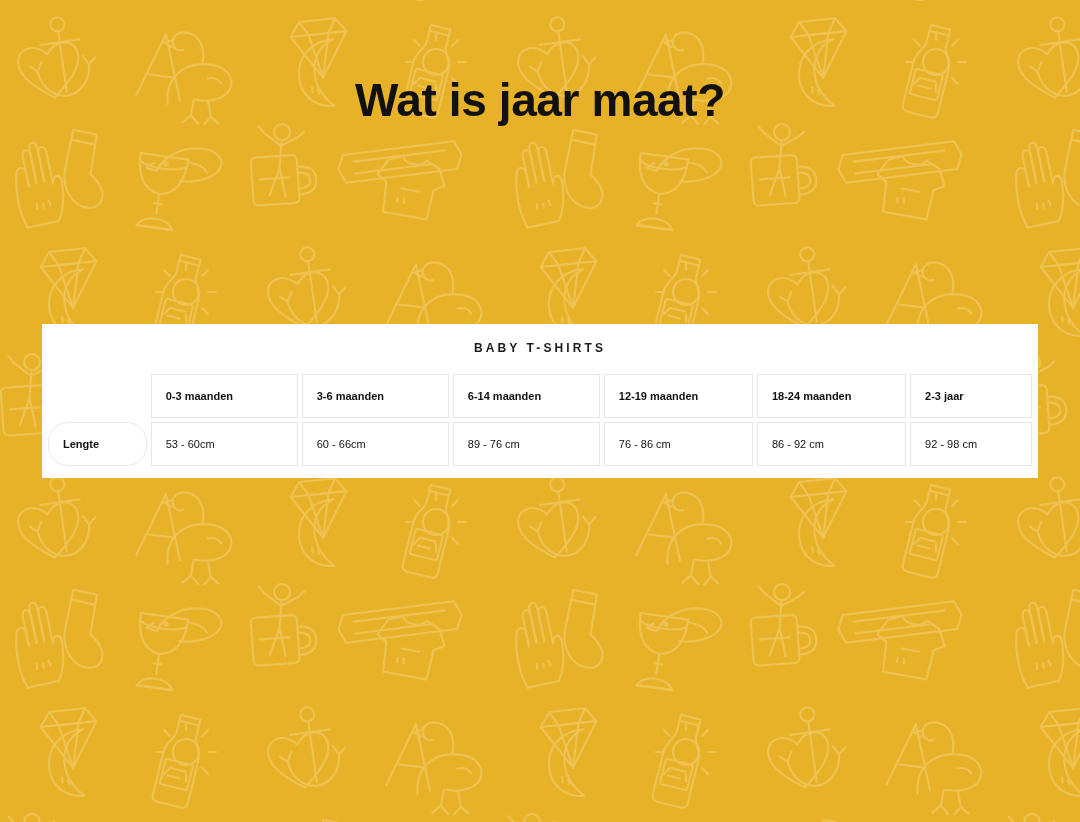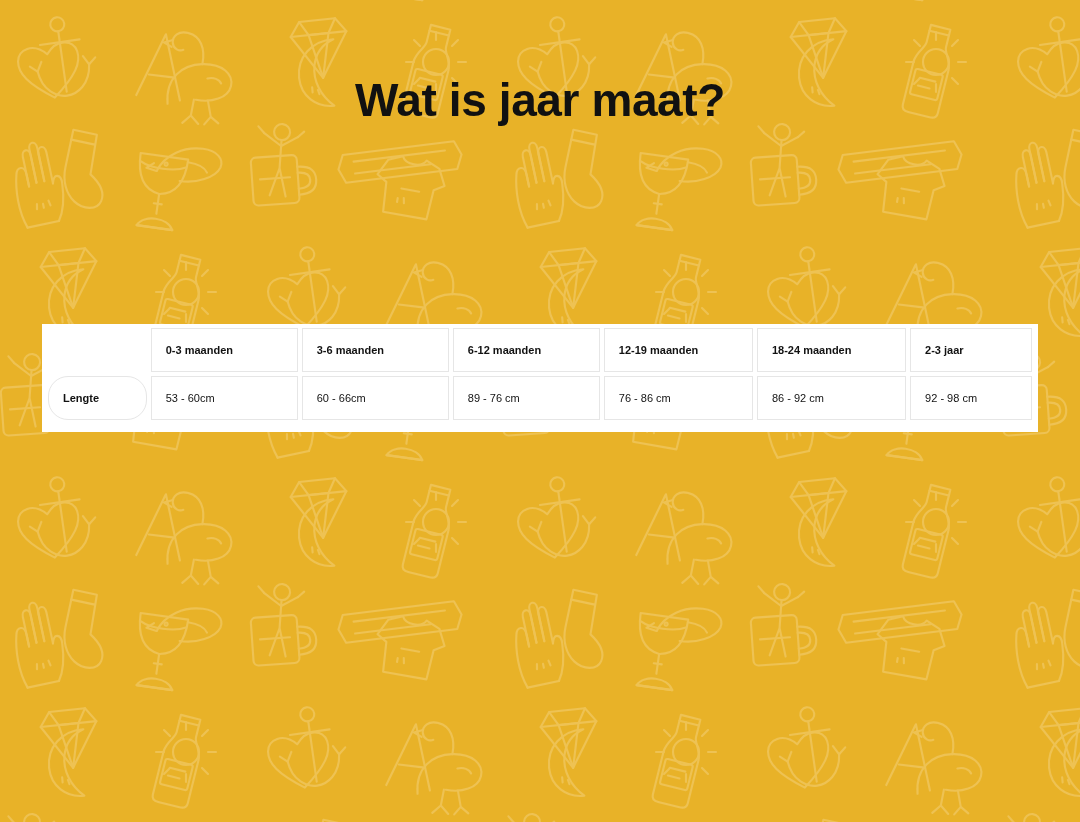--- a/index.html
+++ b/index.html
@@ -245,37 +245,38 @@
   <rect x="0" y="0" width="1080" height="822" fill="#e8b228"></rect>
   <rect x="0" y="0" width="1080" height="822" fill="url(#doodles)"></rect>
 </svg>
 
 <div class="page">
 
   <h1 class="page-title">Wat is jaar maat?</h1>
 
   <section class="size-card">
 
+    <div class="card-caption">BABY T-SHIRTS</div>
 
     <table class="size-table">
       <colgroup>
         <col class="col-label">
         <col class="col-data">
         <col class="col-data">
         <col class="col-data">
         <col class="col-data-wide">
         <col class="col-data-wide">
         <col class="col-last">
       </colgroup>
       <thead>
         <tr>
           <th class="corner-cell"></th>
           <th>0-3 maanden</th>
           <th>3-6 maanden</th>
-          <th>6-12 maanden</th>
+          <th>6-14 maanden</th>
           <th>12-19 maanden</th>
           <th>18-24 maanden</th>
           <th>2-3 jaar</th>
         </tr>
       </thead>
       <tbody>
         <tr>
           <td class="row-label">Lengte</td>
           <td class="value">53 - 60cm</td>
           <td class="value">60 - 66cm</td>

